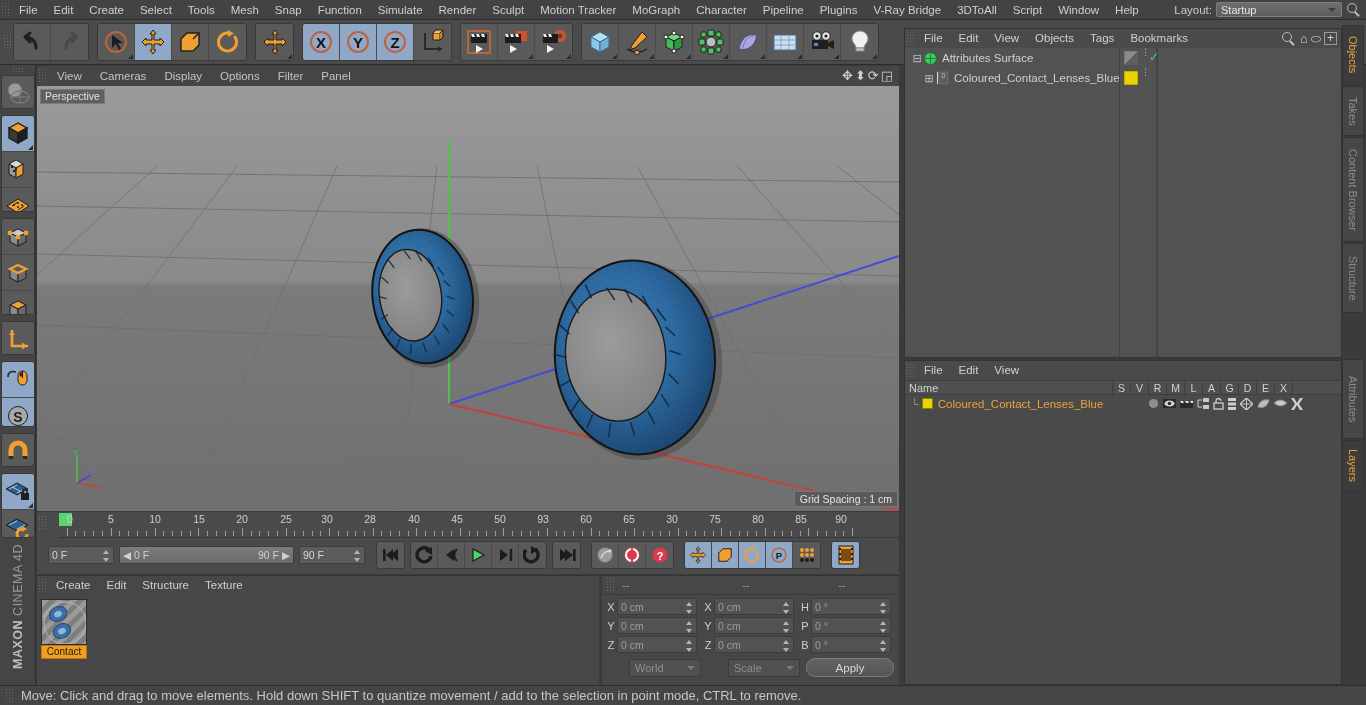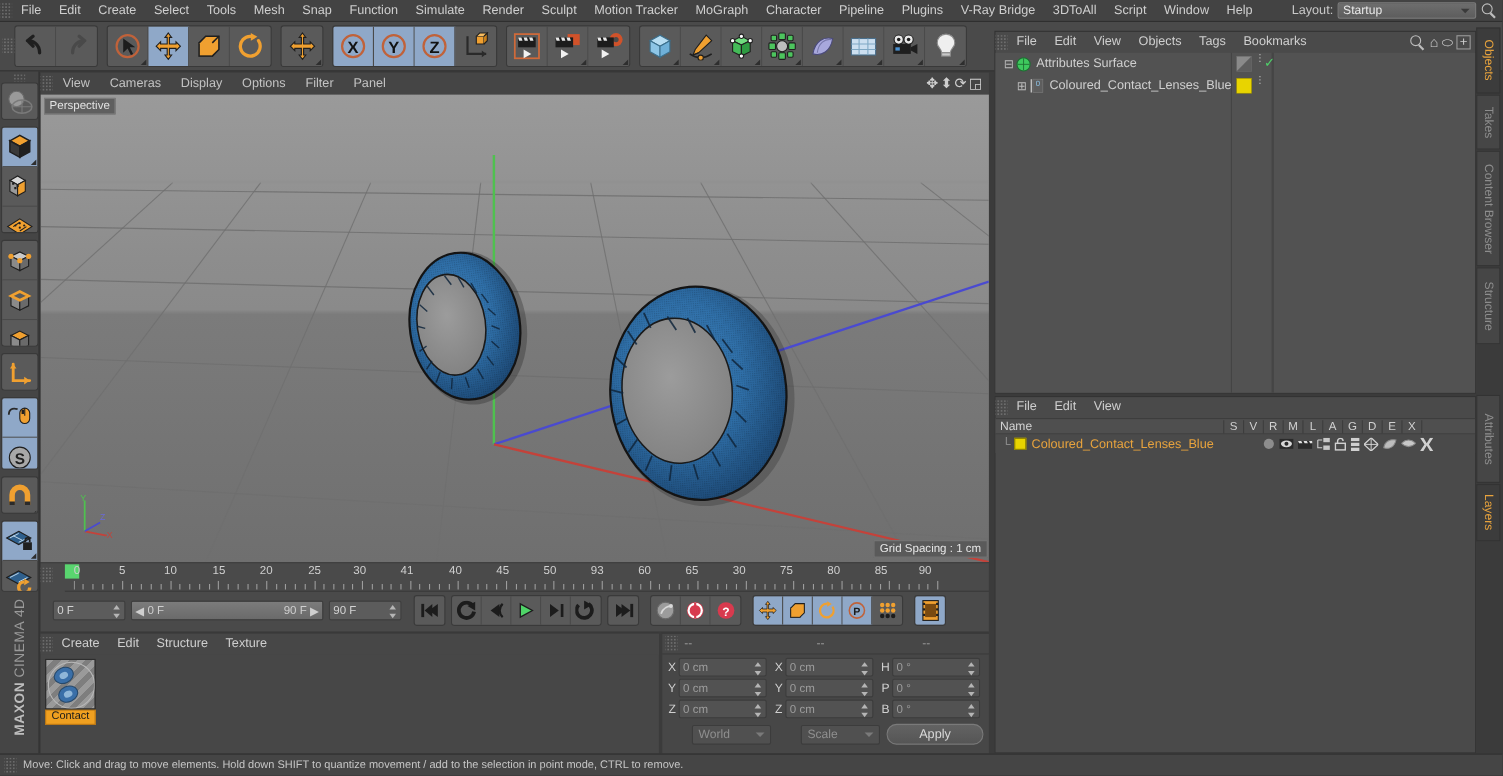--- a/index.html
+++ b/index.html
@@ -190,21 +190,21 @@
   
   #rtabs{ position:absolute; right:0; top:25px; width:24px; height:470px; }
   .rtab{ writing-mode:vertical-rl; text-orientation:mixed;
     background:#464646; border:1px solid #333; color:#8d8d8d;
     font-size:11px; padding:5px 4px; text-align:center; margin-bottom:1px;}
   .rtab.active{ color:#e8a33d; background:#3c3c3c;}
 
   
   #status{ position:absolute; left:0; bottom:0; width:1366px; height:20px;
     background:#454545; border-top:1px solid #2e2e2e; display:flex; align-items:center; gap:6px; padding-left:4px;}
-  #statustext{ color:#c6c6c6; font-size:10px;}
+  #statustext{ color:#c6c6c6; font-size:13px;}
 </style>
 </head>
 <body>
 
 <div id="app">
 
   <div id="menubar">
     <div class="gripper"></div>
     <div class="menu-item">File</div>
     <div class="menu-item">Edit</div>
@@ -684,21 +684,21 @@
       <div class="gripper" style="margin-top:4px"></div>
       <div id="tlruler" style="flex:1">
         <div id="greenmark"></div>
         <div class="lbl" style="left:8px;transform:none">0</div>
         <div class="lbl" style="left:52px">5</div>
         <div class="lbl" style="left:96px">10</div>
         <div class="lbl" style="left:140px">15</div>
         <div class="lbl" style="left:183px">20</div>
         <div class="lbl" style="left:227px">25</div>
         <div class="lbl" style="left:268px">30</div>
-        <div class="lbl" style="left:311px">41</div>
+        <div class="lbl" style="left:311px">28</div>
         <div class="lbl" style="left:355px">40</div>
         <div class="lbl" style="left:398px">45</div>
         <div class="lbl" style="left:441px">50</div>
         <div class="lbl" style="left:484px">93</div>
         <div class="lbl" style="left:527px">60</div>
         <div class="lbl" style="left:570px">65</div>
         <div class="lbl" style="left:613px">30</div>
         <div class="lbl" style="left:656px">75</div>
         <div class="lbl" style="left:699px">80</div>
         <div class="lbl" style="left:742px">85</div>

